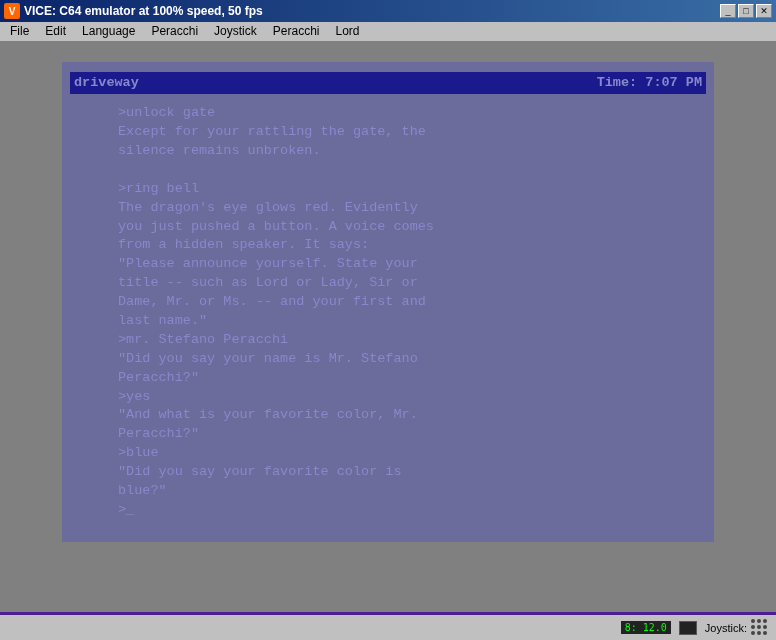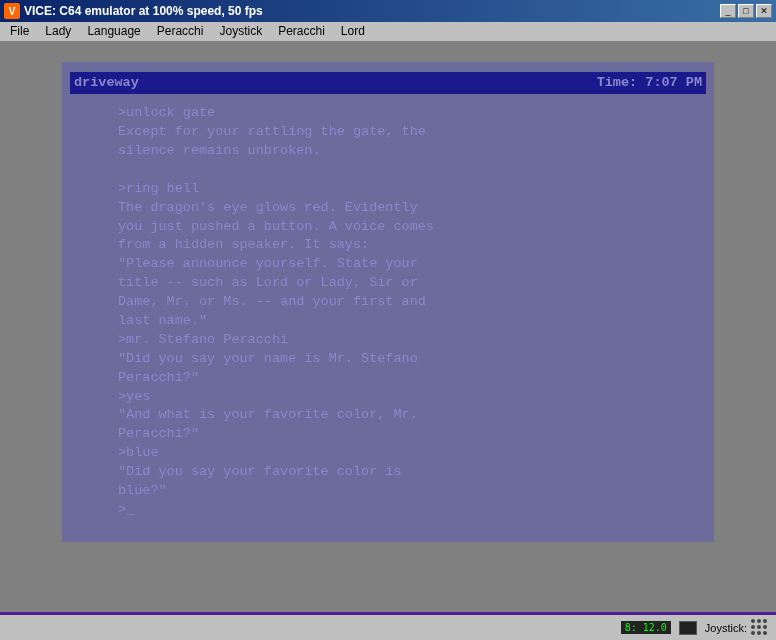--- a/index.html
+++ b/index.html
@@ -191,21 +191,21 @@
   </div>
   <div class="title-buttons">
     <div class="title-btn">_</div>
     <div class="title-btn">□</div>
     <div class="title-btn">✕</div>
   </div>
 </div>
 
 <div class="menu-bar">
   <span class="menu-item">File</span>
-  <span class="menu-item">Lady</span>
+  <span class="menu-item">Edit</span>
   <span class="menu-item">Language</span>
   <span class="menu-item">Peracchi</span>
   <span class="menu-item">Joystick</span>
   <span class="menu-item">Peracchi</span>
   <span class="menu-item">Lord</span>
 </div>
 
 <div class="main-area">
   <div class="c64-screen">
     <div class="c64-header">

